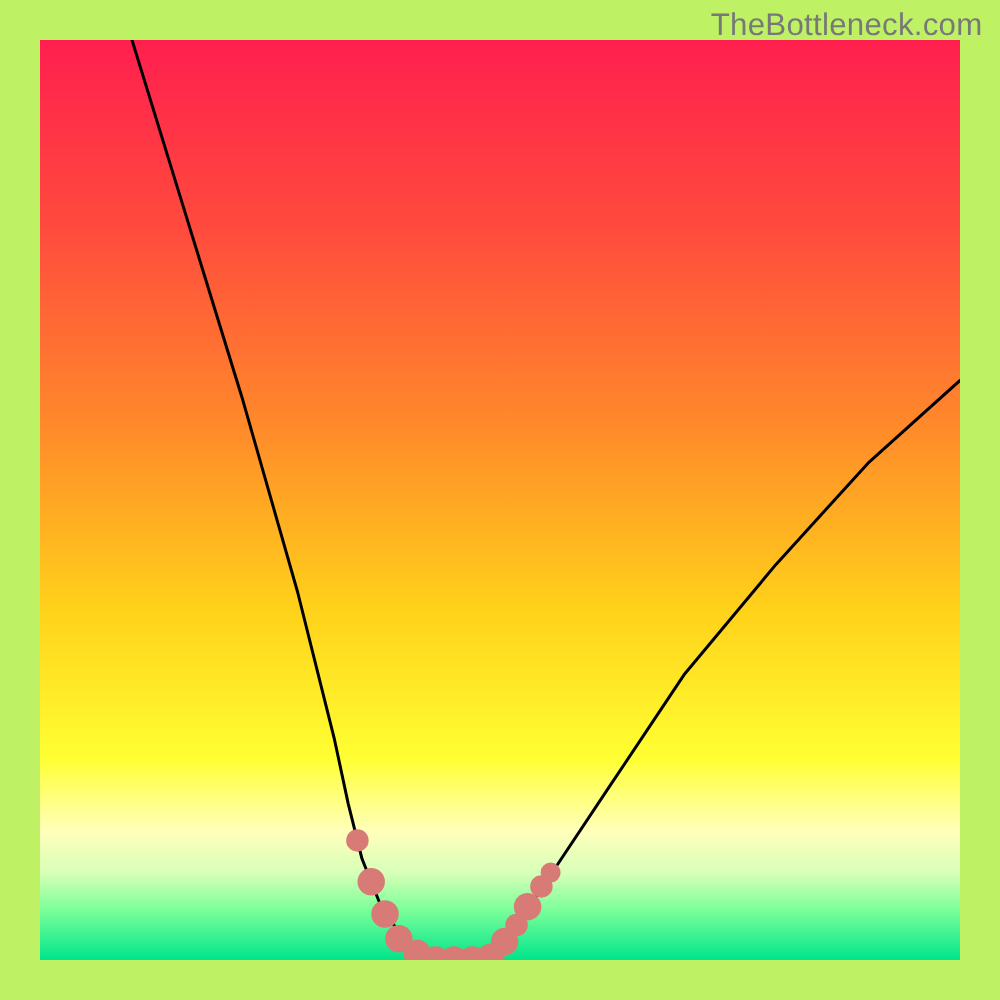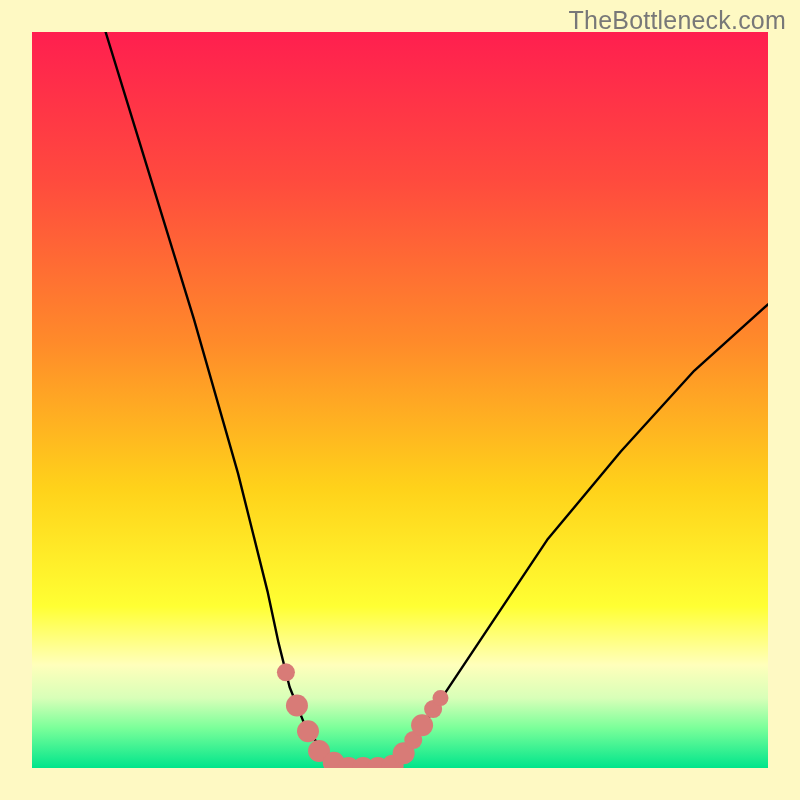--- a/index.html
+++ b/index.html
@@ -1,21 +1,21 @@
 <!DOCTYPE html>
 <html><head>
 <meta charset="utf-8">
 <style>
   * { margin: 0; padding: 0; box-sizing: border-box; }
   html, body { width: 800px; height: 800px; overflow: hidden; background: #000; }
   .frame {
     position: relative;
     width: 800px;
     height: 800px;
-    background: #fef9c3;
+    background: #bef264;
   }
   .watermark {
     position: absolute;
     top: 6px;
     right: 14px;
     font-family: Arial, Helvetica, sans-serif;
     font-size: 25px;
     color: #787878;
     font-weight: 500;
     letter-spacing: 0.2px;

